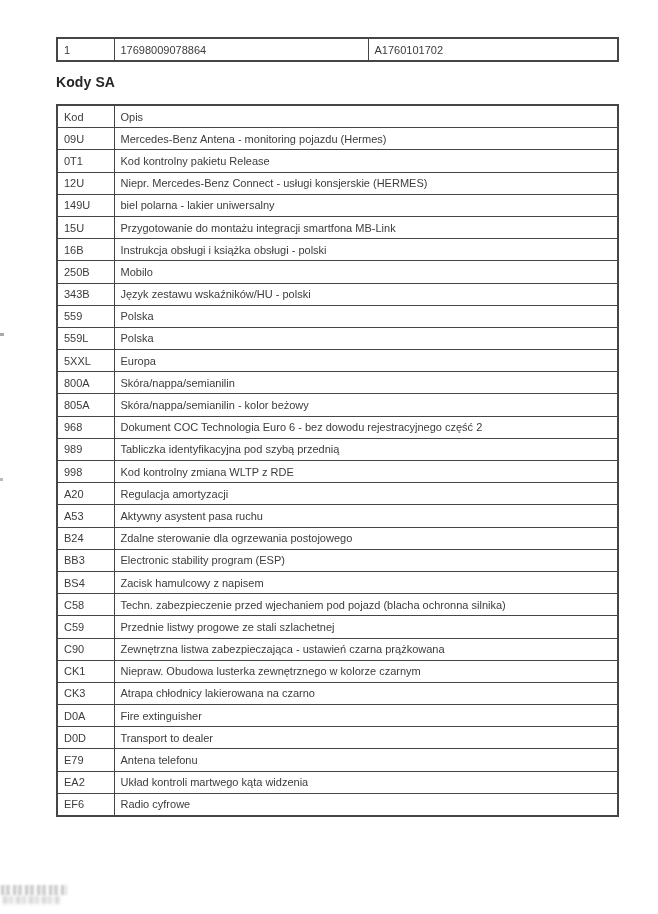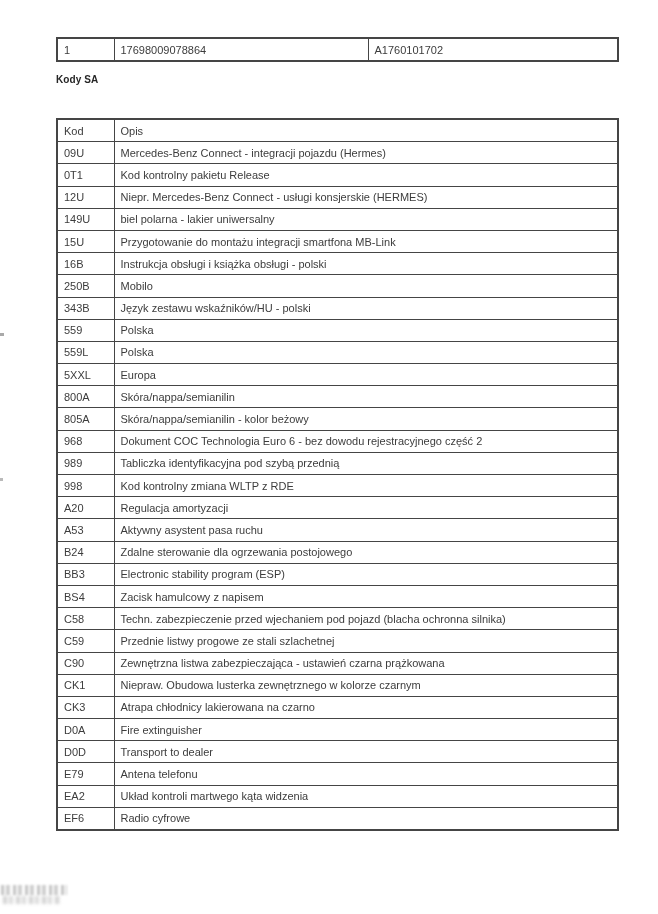--- a/index.html
+++ b/index.html
@@ -43,27 +43,27 @@
   table.top { top: 37px; }
   table.top col.tc1 { width: 57px; }
   table.top col.tc2 { width: 254px; }
   table.top col.tc3 { width: 250px; }
 
   .heading {
     position: absolute;
     left: 56px;
     top: 74px;
     margin: 0;
-    font-size: 10px;
+    font-size: 14px;
     font-weight: 700;
     color: #262626;
     letter-spacing: 0.1px;
   }
 
-  table.main { top: 118px; }
+  table.main { top: 104px; }
   table.main col.c1 { width: 57px; }
   table.main col.c2 { width: 504px; }
 
   .edge-mark {
     position: absolute;
     background: #8d8d8d;
     filter: blur(0.4px);
   }
   .m1 { left: 0; top: 333px; width: 4px; height: 3px; opacity: 0.75; }
   .m2 { left: 0; top: 478px; width: 3px; height: 3px; opacity: 0.6; }
@@ -126,21 +126,21 @@
       </colgroup>
     <thead>
       <tr>
         <th>Kod</th>
         <th>Opis</th>
       </tr>
     </thead>
     <tbody id="sa-rows">
         <tr>
           <td>09U</td>
-          <td>Mercedes-Benz Connect - integracji pojazdu (Hermes)</td>
+          <td>Mercedes-Benz Antena - monitoring pojazdu (Hermes)</td>
         </tr>
         <tr>
           <td>0T1</td>
           <td>Kod kontrolny pakietu Release</td>
         </tr>
         <tr>
           <td>12U</td>
           <td>Niepr. Mercedes-Benz Connect - usługi konsjerskie (HERMES)</td>
         </tr>
         <tr>

